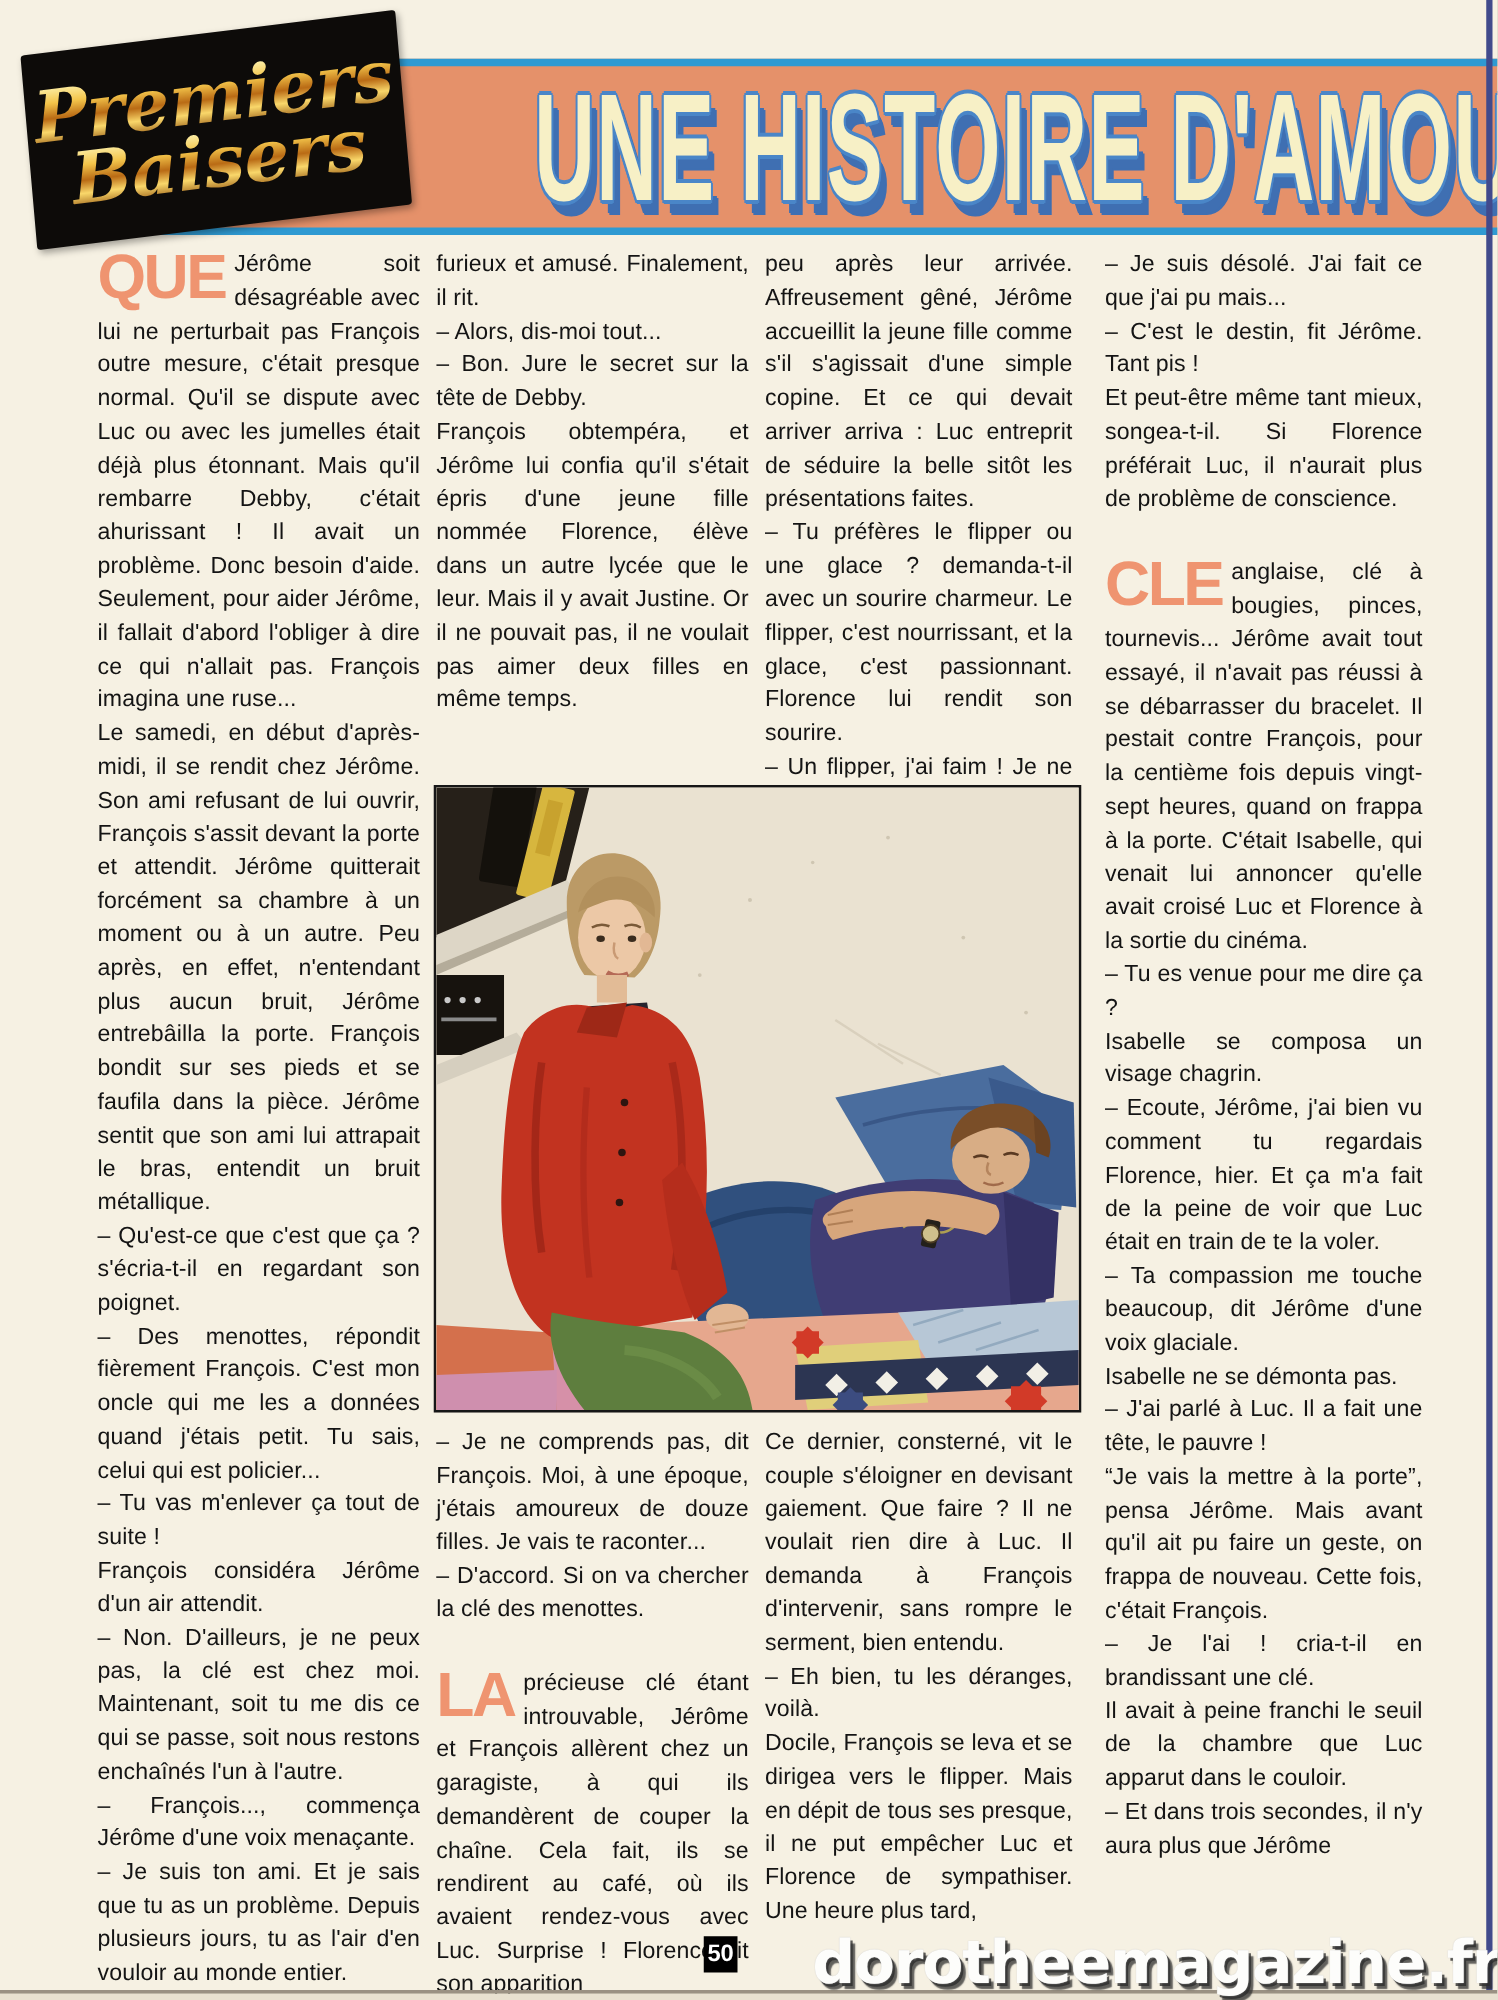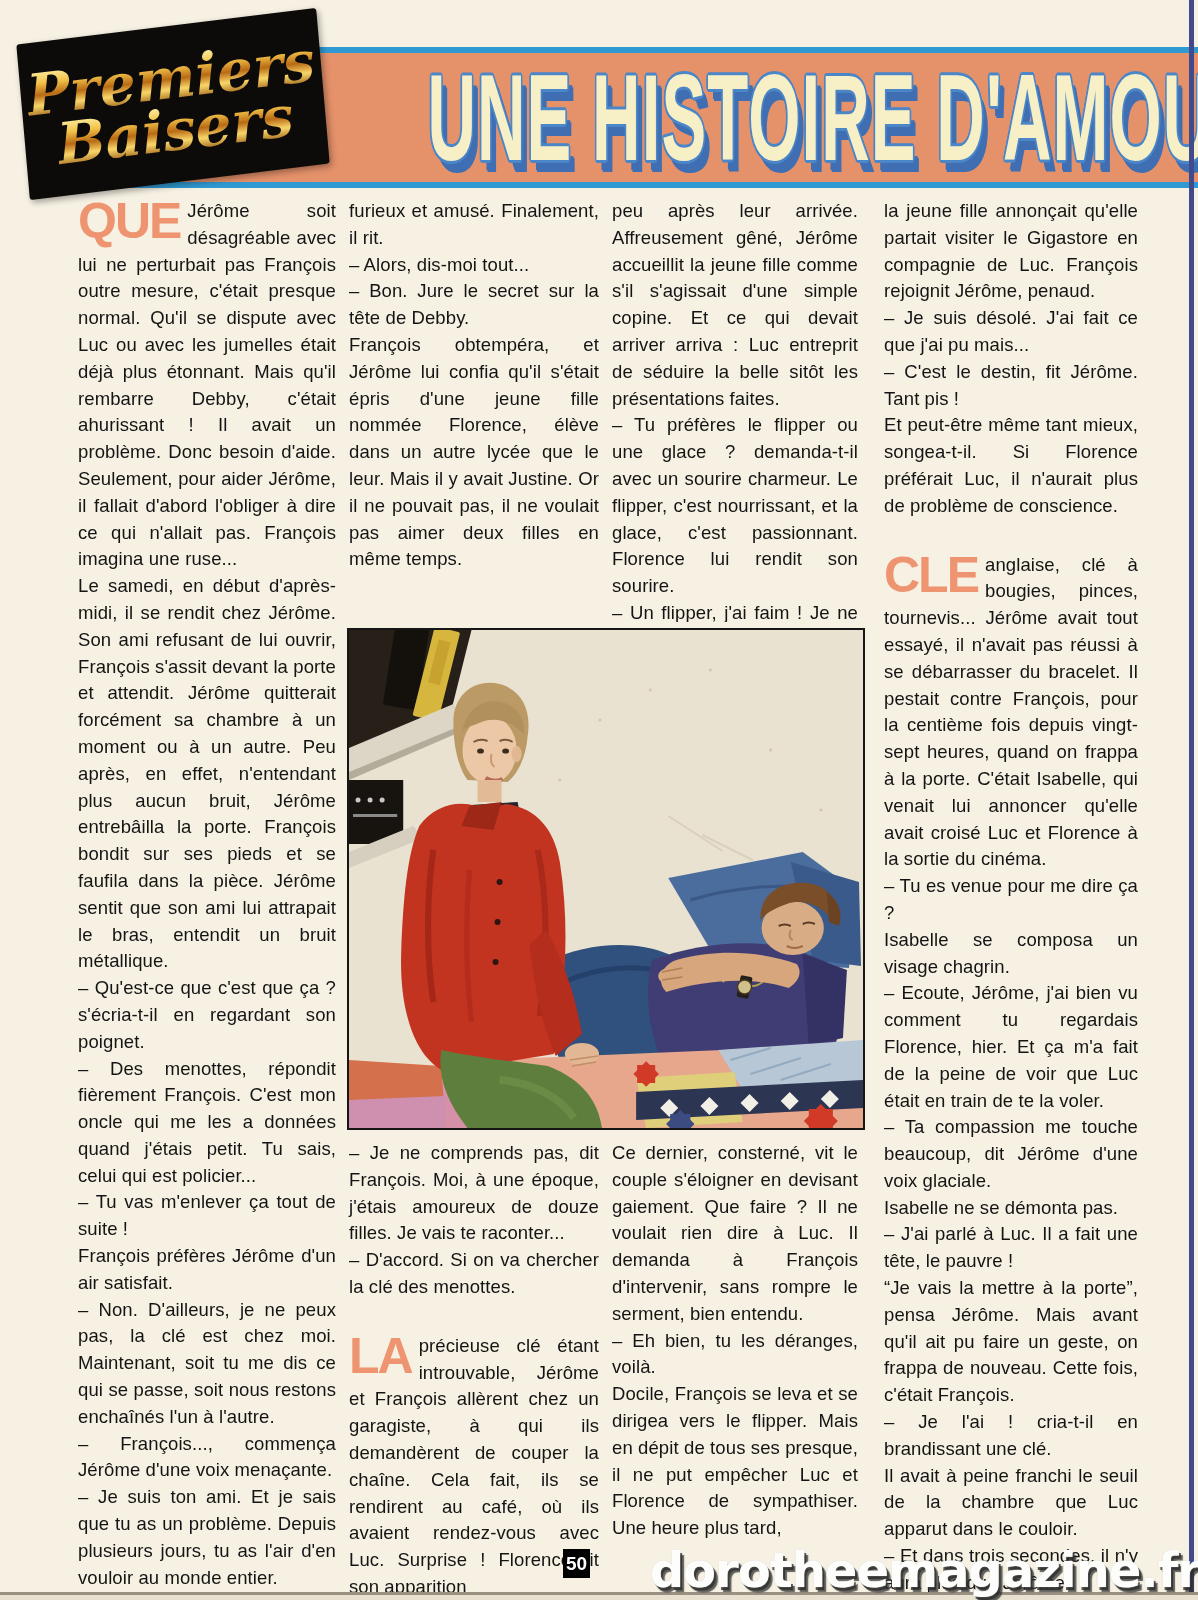--- a/index.html
+++ b/index.html
@@ -70,21 +70,21 @@
     <div class="logo-line">Premiers</div>
     <div class="logo-line">Baisers</div>
   </div>
 
   <div class="col" id="col1">
       <p class="para has-drop"><span class="dropcap">QUE</span>Jérôme soit désagréable avec lui ne perturbait pas François outre mesure, c'était presque normal. Qu'il se dispute avec Luc ou avec les jumelles était déjà plus étonnant. Mais qu'il rembarre Debby, c'était ahurissant ! Il avait un problème. Donc besoin d'aide. Seulement, pour aider Jérôme, il fallait d'abord l'obliger à dire ce qui n'allait pas. François imagina une ruse...</p>
       <p class="para">Le samedi, en début d'après-midi, il se rendit chez Jérôme. Son ami refusant de lui ouvrir, François s'assit devant la porte et attendit. Jérôme quitterait forcément sa chambre à un moment ou à un autre. Peu après, en effet, n'entendant plus aucun bruit, Jérôme entrebâilla la porte. François bondit sur ses pieds et se faufila dans la pièce. Jérôme sentit que son ami lui attrapait le bras, entendit un bruit métallique.</p>
       <p class="para">– Qu'est-ce que c'est que ça ? s'écria-t-il en regardant son poignet.</p>
       <p class="para">– Des menottes, répondit fièrement François. C'est mon oncle qui me les a données quand j'étais petit. Tu sais, celui qui est policier...</p>
       <p class="para">– Tu vas m'enlever ça tout de suite !</p>
-      <p class="para">François préfères Jérôme d'un air satisfait.</p>
+      <p class="para">François considéra Jérôme d'un air attendit.</p>
       <p class="para">– Non. D'ailleurs, je ne peux pas, la clé est chez moi. Maintenant, soit tu me dis ce qui se passe, soit nous restons enchaînés l'un à l'autre.</p>
       <p class="para">– François..., commença Jérôme d'une voix menaçante.</p>
       <p class="para">– Je suis ton ami. Et je sais que tu as un problème. Depuis plusieurs jours, tu as l'air d'en vouloir au monde entier.</p>
       <p class="para">Jérôme était à la fois ému,</p>
     </div>
   <div class="col" id="col2top">
       <p class="para">furieux et amusé. Finalement, il rit.</p>
       <p class="para">– Alors, dis-moi tout...</p>
       <p class="para">– Bon. Jure le secret sur la tête de Debby.</p>
       <p class="para">François obtempéra, et Jérôme lui confia qu'il s'était épris d'une jeune fille nommée Florence, élève dans un autre lycée que le leur. Mais il y avait Justine. Or il ne pouvait pas, il ne voulait pas aimer deux filles en même temps.</p>
@@ -98,21 +98,20 @@
       <p class="para">– Je ne comprends pas, dit François. Moi, à une époque, j'étais amoureux de douze filles. Je vais te raconter...</p>
       <p class="para">– D'accord. Si on va chercher la clé des menottes.</p>
       <p class="para has-drop"><span class="dropcap">LA</span>précieuse clé étant introuvable, Jérôme et François allèrent chez un garagiste, à qui ils demandèrent de couper la chaîne. Cela fait, ils se rendirent au café, où ils avaient rendez-vous avec Luc. Surprise ! Florence fit son apparition</p>
     </div>
   <div class="col" id="col3bottom">
       <p class="para">Ce dernier, consterné, vit le couple s'éloigner en devisant gaiement. Que faire ? Il ne voulait rien dire à Luc. Il demanda à François d'intervenir, sans rompre le serment, bien entendu.</p>
       <p class="para">– Eh bien, tu les déranges, voilà.</p>
       <p class="para">Docile, François se leva et se dirigea vers le flipper. Mais en dépit de tous ses presque, il ne put empêcher Luc et Florence de sympathiser. Une heure plus tard,</p>
     </div>
   <div class="col" id="col4">
-      <p class="para">la jeune fille annonçait qu'elle partait visiter le Gigastore en compagnie de Luc. François rejoignit Jérôme, penaud.</p>
       <p class="para">– Je suis désolé. J'ai fait ce que j'ai pu mais...</p>
       <p class="para">– C'est le destin, fit Jérôme. Tant pis !</p>
       <p class="para">Et peut-être même tant mieux, songea-t-il. Si Florence préférait Luc, il n'aurait plus de problème de conscience.</p>
       <p class="para has-drop"><span class="dropcap">CLE</span>anglaise, clé à bougies, pinces, tournevis... Jérôme avait tout essayé, il n'avait pas réussi à se débarrasser du bracelet. Il pestait contre François, pour la centième fois depuis vingt-sept heures, quand on frappa à la porte. C'était Isabelle, qui venait lui annoncer qu'elle avait croisé Luc et Florence à la sortie du cinéma.</p>
       <p class="para">– Tu es venue pour me dire ça ?</p>
       <p class="para">Isabelle se composa un visage chagrin.</p>
       <p class="para">– Ecoute, Jérôme, j'ai bien vu comment tu regardais Florence, hier. Et ça m'a fait de la peine de voir que Luc était en train de te la voler.</p>
       <p class="para">– Ta compassion me touche beaucoup, dit Jérôme d'une voix glaciale.</p>
       <p class="para">Isabelle ne se démonta pas.</p>
       <p class="para">– J'ai parlé à Luc. Il a fait une tête, le pauvre !</p>

